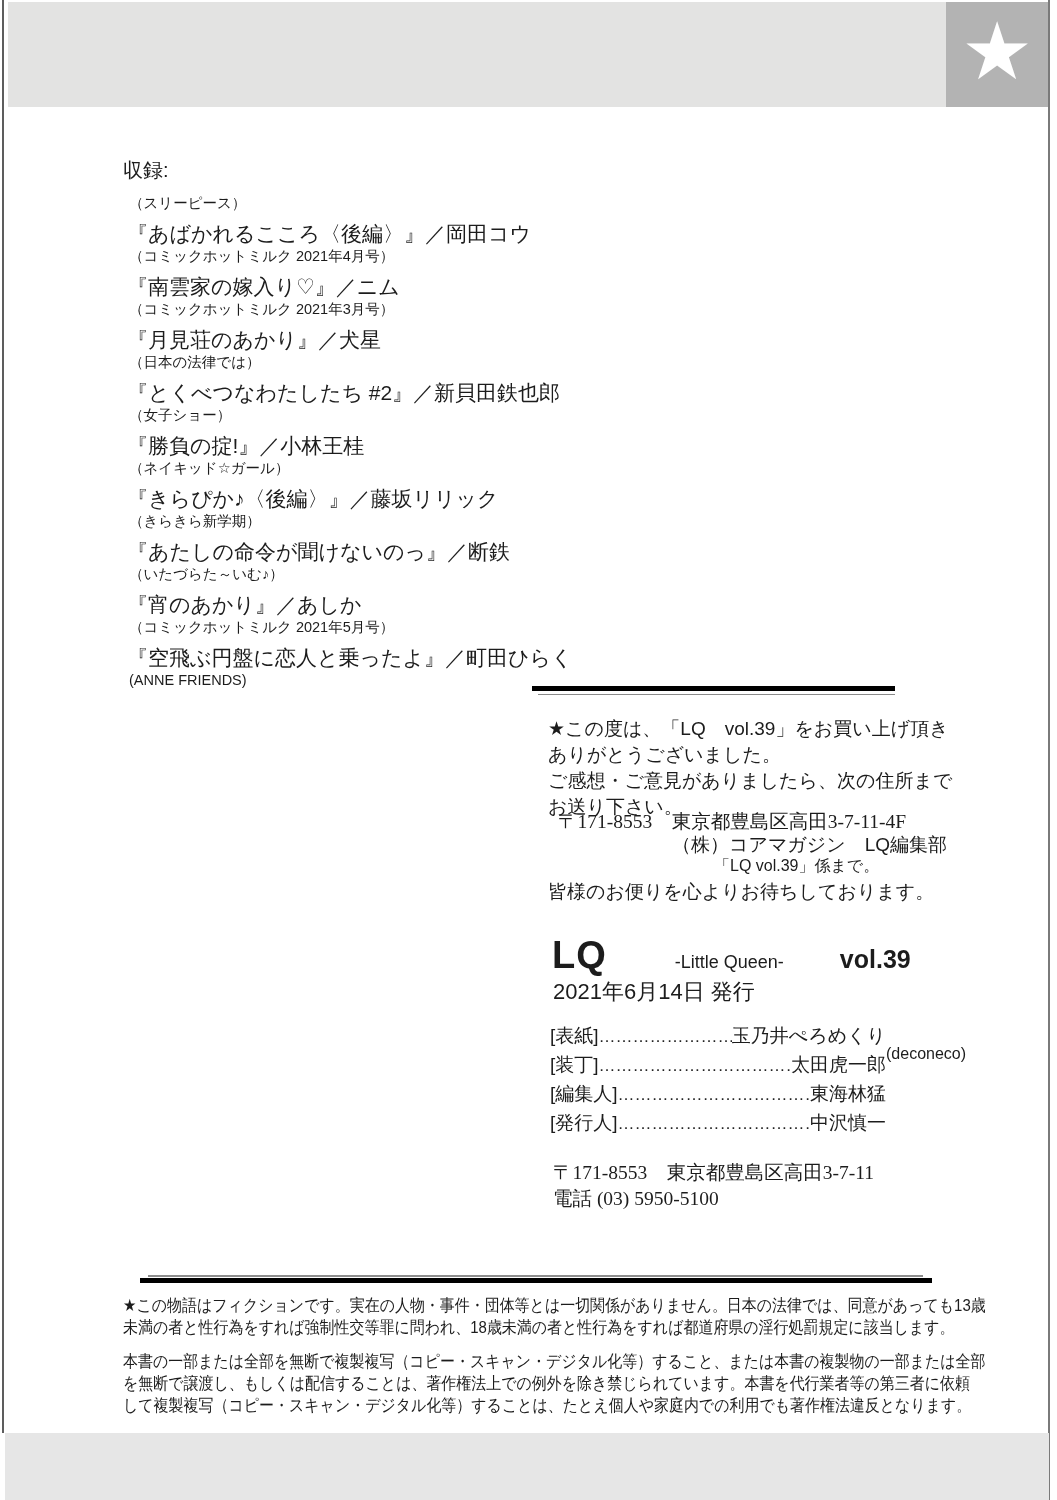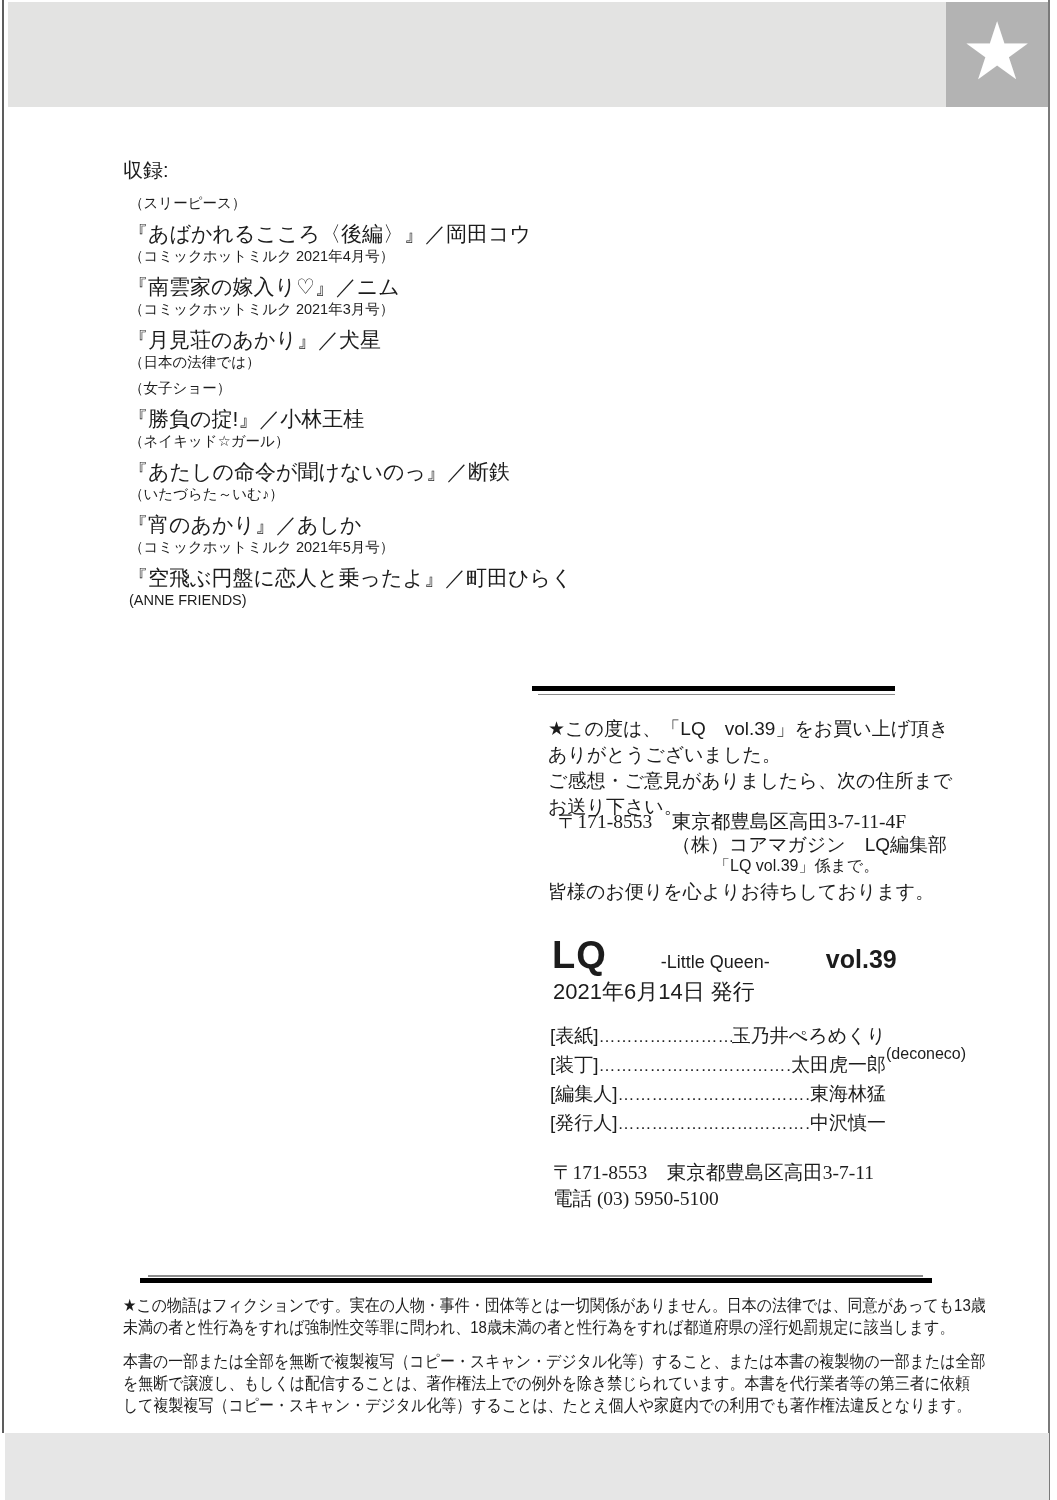--- a/index.html
+++ b/index.html
@@ -34,21 +34,21 @@
   .reader-lines { position:absolute; left:548px; top:716px; font-size:19px; line-height:26px; }
   .reader-lines div { white-space:nowrap; }
   .rn-address { position:absolute; left:558px; top:808px; font-size:19.5px; white-space:nowrap;
                 font-family:"Liberation Serif","DejaVu Serif",serif; }
   .rn-company { position:absolute; left:672px; top:832px; font-size:19px; white-space:nowrap; }
   .rn-attn    { position:absolute; left:714px; top:856px; font-size:16px; white-space:nowrap; }
   .rn-closing { position:absolute; left:548px; top:879px; font-size:19px; white-space:nowrap; }
 
   .pub-title { position:absolute; left:552px; top:934px; display:flex; align-items:baseline; white-space:nowrap;gap:44px; }
   .pub-logo     { font-size:38px; font-weight:700; letter-spacing:1px; }
-  .pub-logo-sub { font-size:18px; font-weight:400; margin-left:10px; }
+  .pub-logo-sub { font-size:18px; font-weight:400; margin-left:24px; }
   .pub-vol      { font-size:25px; font-weight:700; margin-left:12px; }
   .pub-date  { position:absolute; left:553px; top:977px; font-size:22px; font-weight:400; white-space:nowrap; }
 
   .credits { position:absolute; left:550px; top:1022px; width:336px; }
   .credit-row  { display:flex; align-items:baseline; font-size:19px; line-height:28px; }
   .credit-label{ white-space:nowrap; }
   .credit-dots { flex:1; overflow:hidden; white-space:nowrap; font-size:17px; color:#222; }
   .credit-name { white-space:nowrap; position:relative; }
   .credit-suffix { position:absolute; left:100%; bottom:11px; font-size:16px; white-space:nowrap; }
 
@@ -91,25 +91,30 @@
     </div>
     <div class="toc-item">
       <div class="toc-title">『南雲家の嫁入り♡』／ニム</div>
       <div class="toc-note">（コミックホットミルク 2021年3月号）</div>
     </div>
     <div class="toc-item">
       <div class="toc-title">『月見荘のあかり』／犬星</div>
       <div class="toc-note">（日本の法律では）</div>
     </div>
     <div class="toc-item">
+      <div class="toc-title">『とくべつなわたしたち #2』／新貝田鉄也郎</div>
       <div class="toc-note">（女子ショー）</div>
     </div>
     <div class="toc-item">
       <div class="toc-title">『勝負の掟!』／小林王桂</div>
       <div class="toc-note">（ネイキッド☆ガール）</div>
+    </div>
+    <div class="toc-item">
+      <div class="toc-title">『きらぴか♪〈後編〉』／藤坂リリック</div>
+      <div class="toc-note">（きらきら新学期）</div>
     </div>
     <div class="toc-item">
       <div class="toc-title">『あたしの命令が聞けないのっ』／断鉄</div>
       <div class="toc-note">（いたづらた～いむ♪）</div>
     </div>
     <div class="toc-item">
       <div class="toc-title">『宵のあかり』／あしか</div>
       <div class="toc-note">（コミックホットミルク 2021年5月号）</div>
     </div>
     <div class="toc-item">

